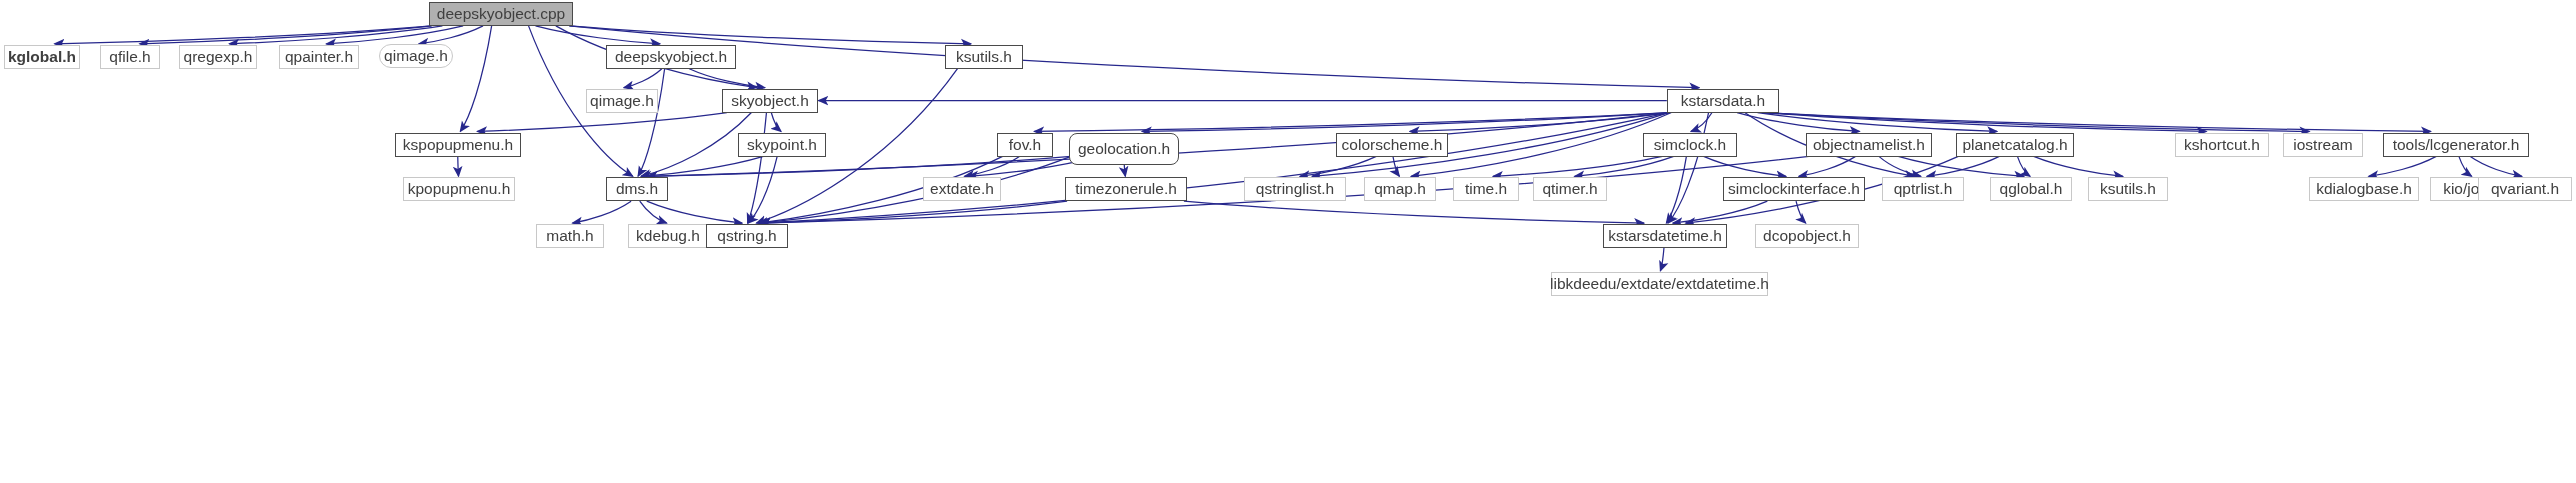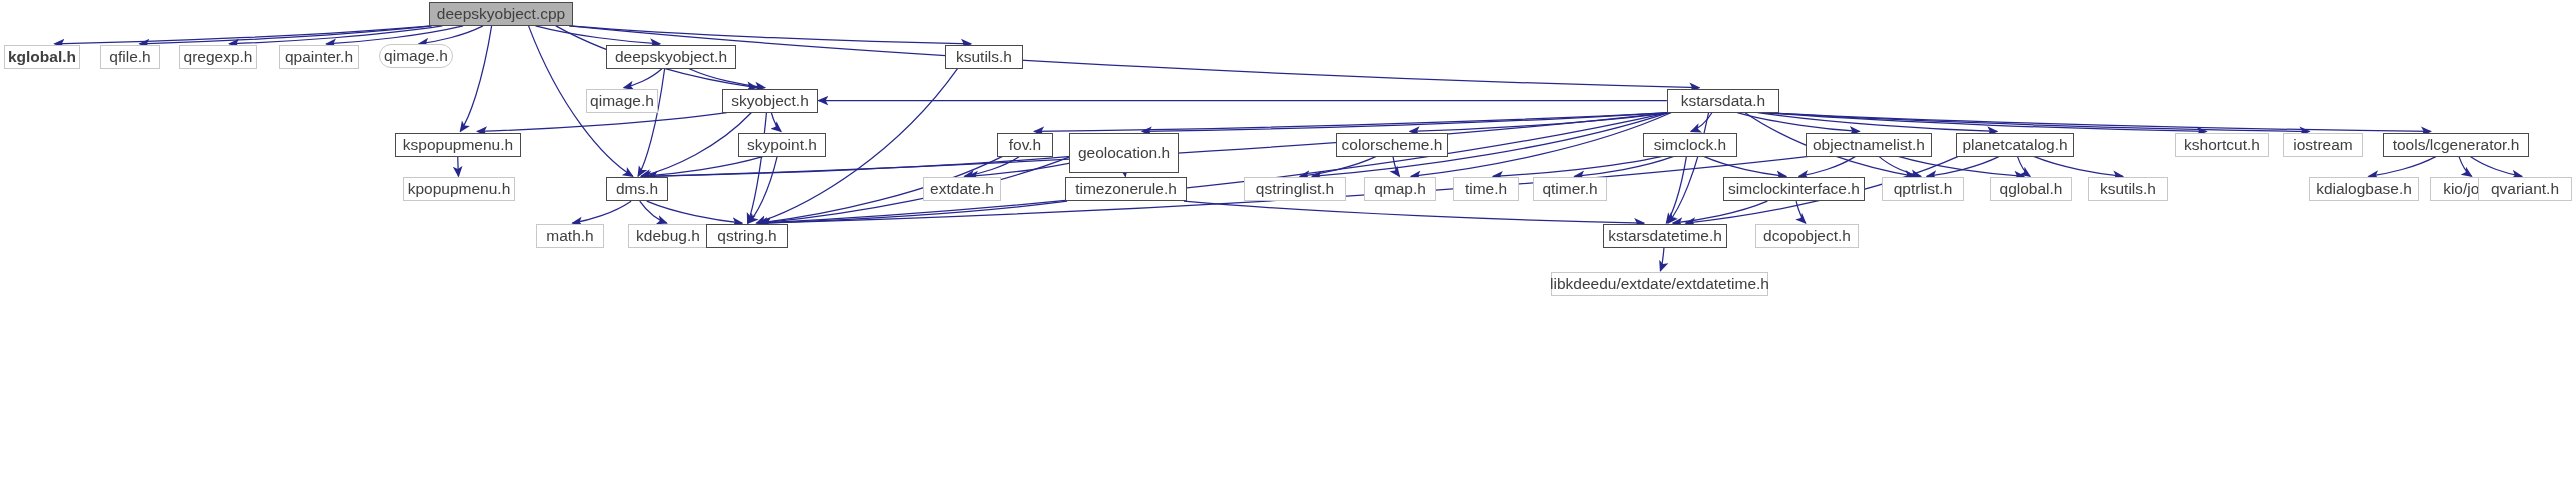--- a/index.html
+++ b/index.html
@@ -167,21 +167,21 @@
       </div>
       <div class="node internal" style="left: 395px; top: 133px; width: 126px; height: 24px;">
         <span class="node-label">kspopupmenu.h</span>
       </div>
       <div class="node internal" style="left: 738px; top: 133px; width: 88px; height: 24px;">
         <span class="node-label">skypoint.h</span>
       </div>
       <div class="node internal" style="left: 997px; top: 133px; width: 56px; height: 24px;">
         <span class="node-label">fov.h</span>
       </div>
-      <div class="node internal" style="left: 1069px; top: 133px; width: 110px; height: 40px;">
+      <div class="node internal" style="left: 1069px; top: 133px; width: 110px; height: 32px; border-radius: 8px;">
         <span class="node-label">geolocation.h</span>
       </div>
       <div class="node internal" style="left: 1336px; top: 133px; width: 112px; height: 24px;">
         <span class="node-label">colorscheme.h</span>
       </div>
       <div class="node internal" style="left: 1643px; top: 133px; width: 94px; height: 24px;">
         <span class="node-label">simclock.h</span>
       </div>
       <div class="node internal" style="left: 1806px; top: 133px; width: 126px; height: 24px;">
         <span class="node-label">objectnamelist.h</span>

